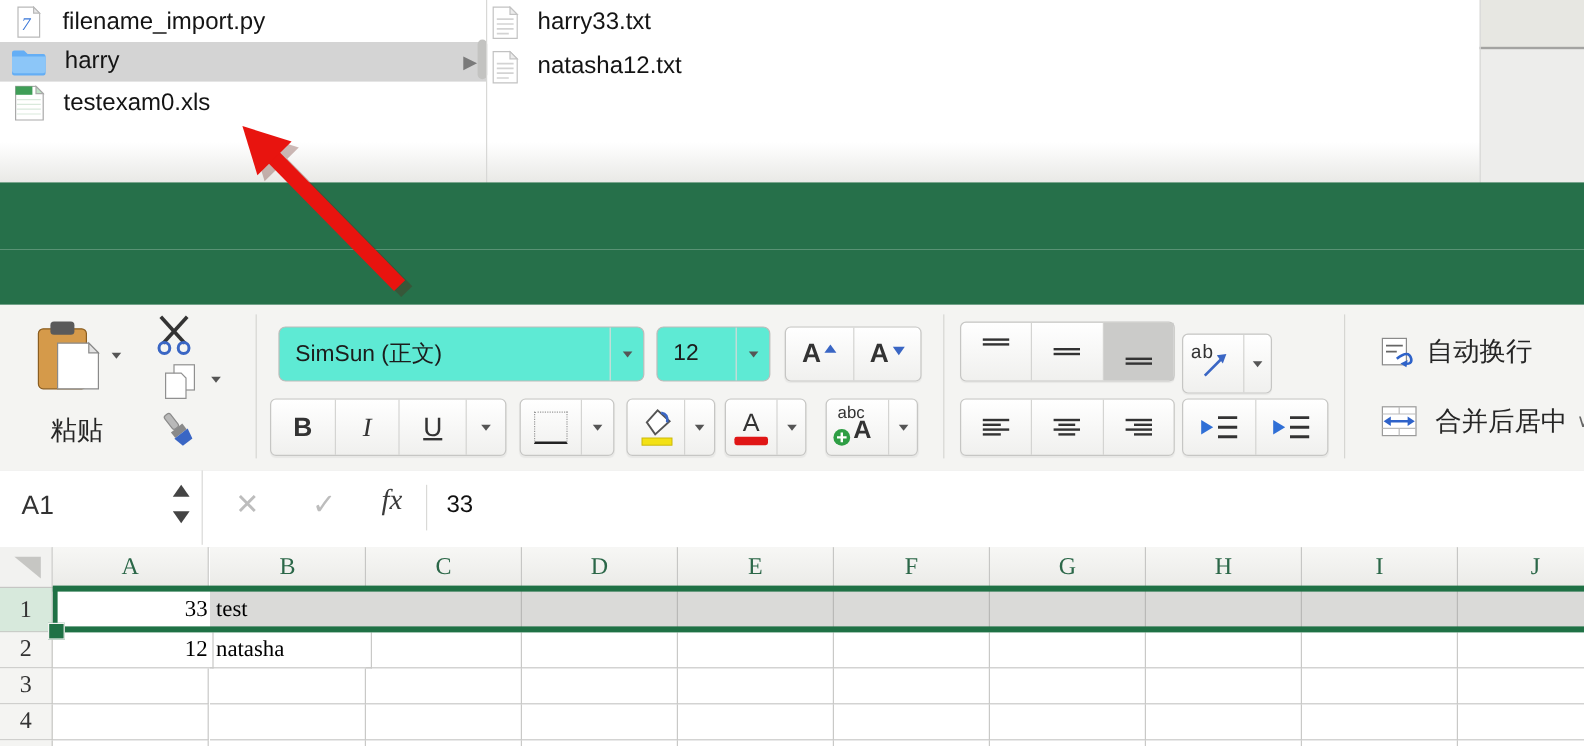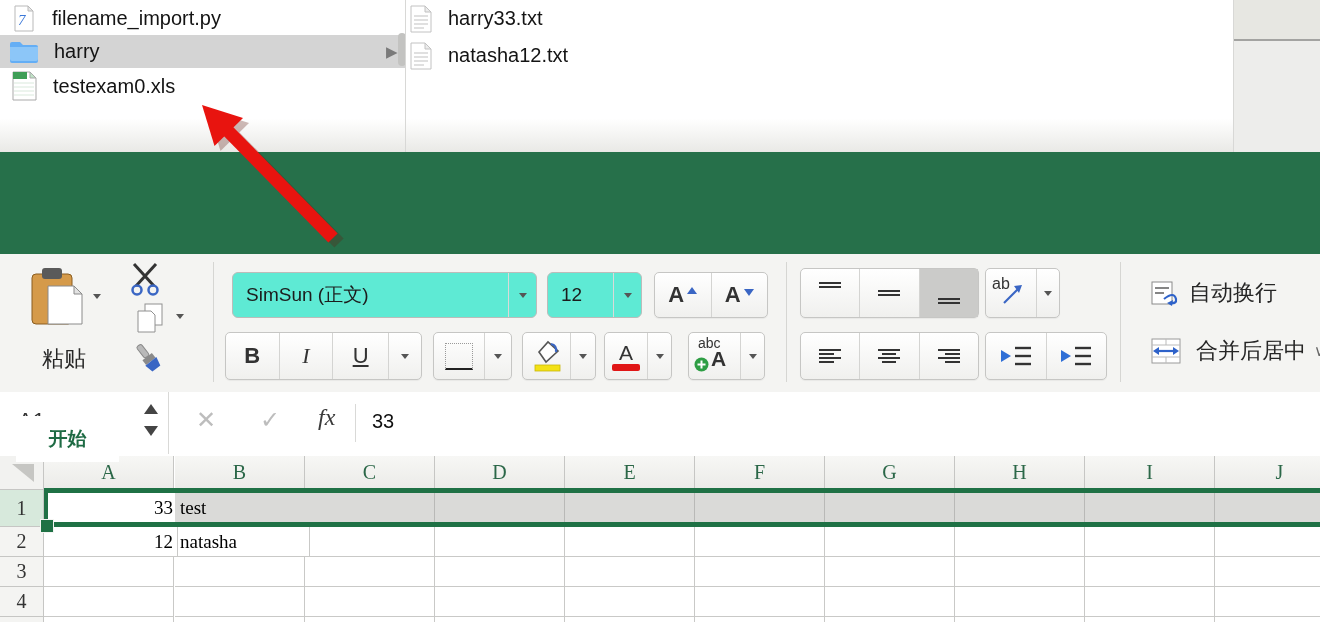--- a/index.html
+++ b/index.html
@@ -190,21 +190,20 @@
           <line x1="4" y1="16" x2="21" y2="16"></line>
           <line x1="4" y1="20" x2="21" y2="20"></line>
           <line x1="4" y1="24" x2="21" y2="24"></line>
         </g>
     </svg>
     <div class="abs wintitle">testexam0</div>
   </div>
 
   <div class="abs tabbar">
     <div class="abs tabstrip"></div>
-    <div class="abs tab-active">开始</div>
     <div class="abs tab" style="left:142px;width:64px;">插入</div>
     <div class="abs tab" style="left:250px;width:114px;">页面布局</div>
     <div class="abs tab" style="left:405px;width:64px;">公式</div>
     <div class="abs tab" style="left:492px;width:64px;">数据</div>
     <div class="abs tab" style="left:603px;width:64px;">审阅</div>
     <div class="abs tab" style="left:685px;width:64px;">视图</div>
   </div>
 
   <div class="abs ribbon">
 
@@ -336,21 +335,21 @@
             <span style="width:22px;"></span>
           </div>
       </div>
       <div class="seg pressed" style="flex:1;">
         <div class="bars" style="margin-top:16px;">
             <span style="width:22px;"></span>
             <span style="width:22px;"></span>
           </div>
       </div>
     </div>
-    <div class="abs rbtn" style="left:985px;top:14px;width:73px;height:48px;">
+    <div class="abs rbtn" style="left:985px;top:24px;width:73px;height:48px;font-family:Liberation Mono, monospace;">
       <div class="seg" style="flex:1;position:relative;">
         <span style="position:absolute;left:6px;top:6px;font-size:16px;color:#333;">ab</span>
         <svg style="position:absolute;left:14px;top:12px;" width="26" height="26" viewBox="0 0 26 26">
           <line x1="4" y1="22" x2="18" y2="8" stroke="#3a66c4" stroke-width="2.2"></line>
           <path d="M14 5 l8-1 l-3 8 z" fill="#3a66c4"></path>
         </svg>
       </div>
       <div class="seg" style="width:22px;">
           <div class="dd"></div>
         </div>

